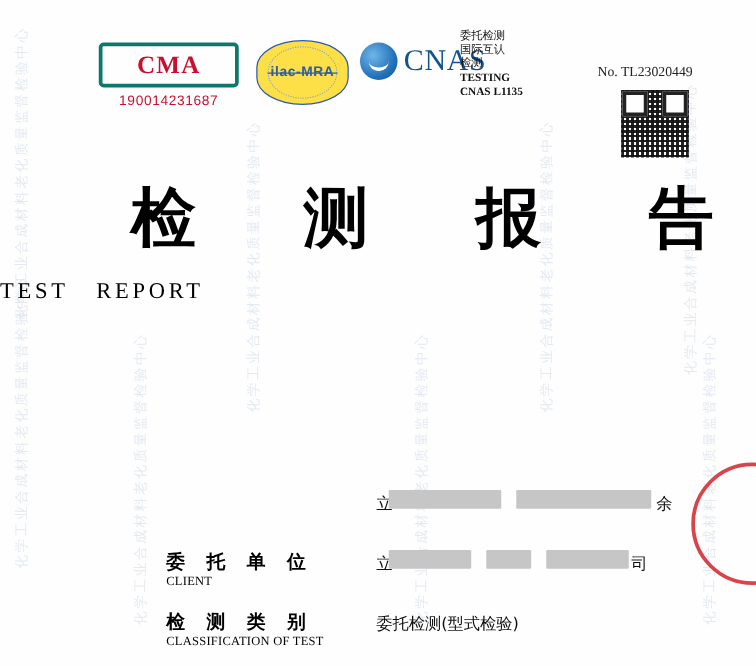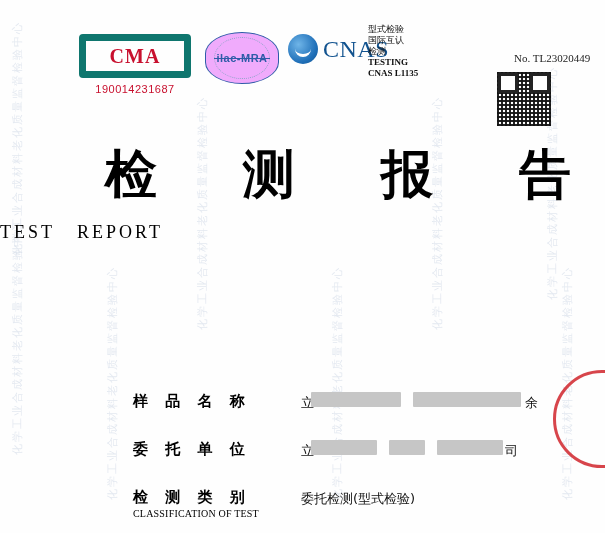--- a/index.html
+++ b/index.html
@@ -53,21 +53,21 @@
 
   
   .cma {
     position: absolute;
     left: 79px;
     top: 18px;
     width: 112px;
     text-align: center;
   }
   .cma-box {
-    border: 7px solid #0f766e;
+    border: 3px solid #0f766e;
     border-radius: 4px;
     height: 30px;
     display: flex;
     align-items: center;
     justify-content: center;
     letter-spacing: 1px;
   }
   .cma-box span {
     color: #c8102e;
     font-weight: bold;
@@ -87,21 +87,21 @@
     position: absolute;
     left: 205px;
     top: 16px;
     width: 72px;
     height: 50px;
     border: 1.5px solid #2f5ca8;
     border-radius: 50%/42%;
     display: flex;
     align-items: center;
     justify-content: center;
-    background: #f0abfc;
+    background: #fde047;
   }
   .ilac-inner {
     color: #2f5ca8;
     font-size: 11px;
     font-weight: bold;
     letter-spacing: 0.5px;
     position: relative;
   }
   .ilac-inner::after {
     content: "";
@@ -168,21 +168,20 @@
   }
 
   
   .report-no {
     position: absolute;
     left: 478px;
     top: 36px;
     font-size: 11px;
     color: #222;
     font-family: "Liberation Serif", serif;
-    margin-left: 36px;
   }
 
   
   .qr {
     position: absolute;
     left: 497px;
     top: 56px;
     width: 54px;
     height: 54px;
     background:
@@ -321,55 +320,55 @@
       <div class="ilac-arc"></div>
       <div class="ilac-inner">ilac-MRA</div>
     </div>
 
     <div class="cnas">
       <div class="cnas-mark"></div>
       <div class="cnas-text">CNAS</div>
     </div>
 
     <div class="cnas-cn">
-      <div>型式检验</div>
+      <div>委托检测</div>
       <div>国际互认</div>
       <div>检测</div>
       <div class="en">TESTING</div>
       <div class="en">CNAS L1135</div>
     </div>
 
     <div class="report-no">No. TL23020449</div>
     <div class="qr"></div>
   </div>
 
   <div class="title-cn">检 测 报 告</div>
   <div class="title-en">
     <span>TEST</span><span class="gap"></span><span>REPORT</span>
   </div>
 
   <div class="fields">
 
     <div class="field-row">
       <div class="field-label">
-        <div class="label-cn">样 品 名 称</div>
       </div>
       <div class="field-value">
         <span>立</span>
       </div>
       <div class="redacted r1a"></div>
       <div class="redacted r1b"></div>
       <div class="field-value" style="left:392px;">
         <span>余</span>
       </div>
     </div>
 
     <div class="field-row">
       <div class="field-label">
         <div class="label-cn">委 托 单 位</div>
+        <div class="label-en">CLIENT</div>
       </div>
       <div class="field-value">
         <span>立</span>
       </div>
       <div class="redacted r2a"></div>
       <div class="redacted r2b"></div>
       <div class="redacted r2c"></div>
       <div class="field-value" style="left:372px;">
         <span>司</span>
       </div>

